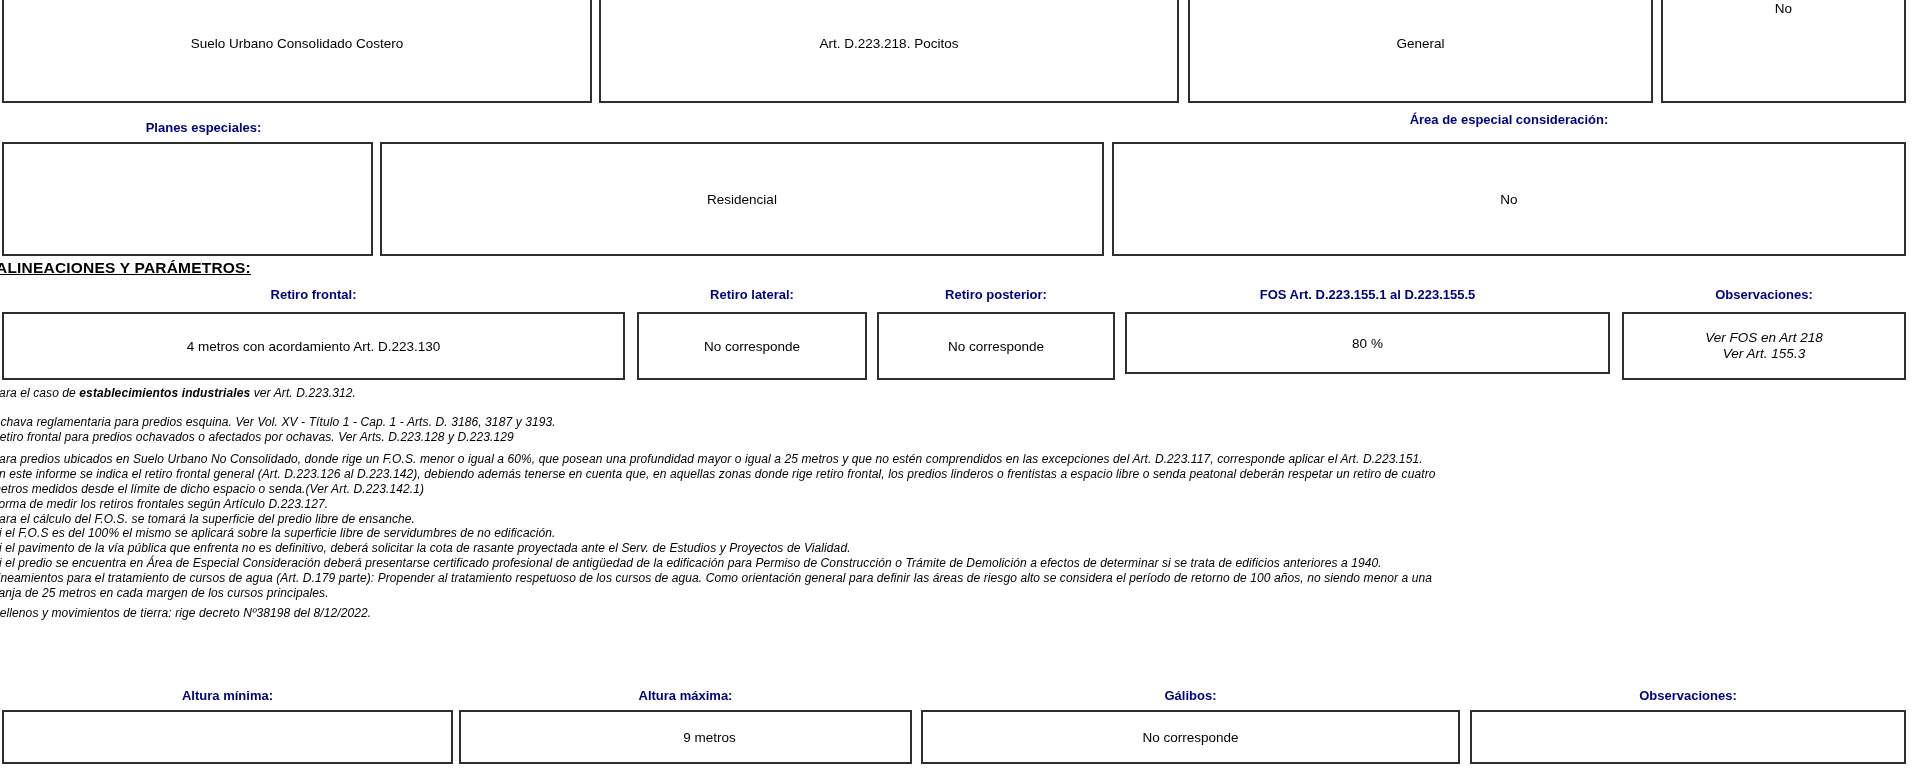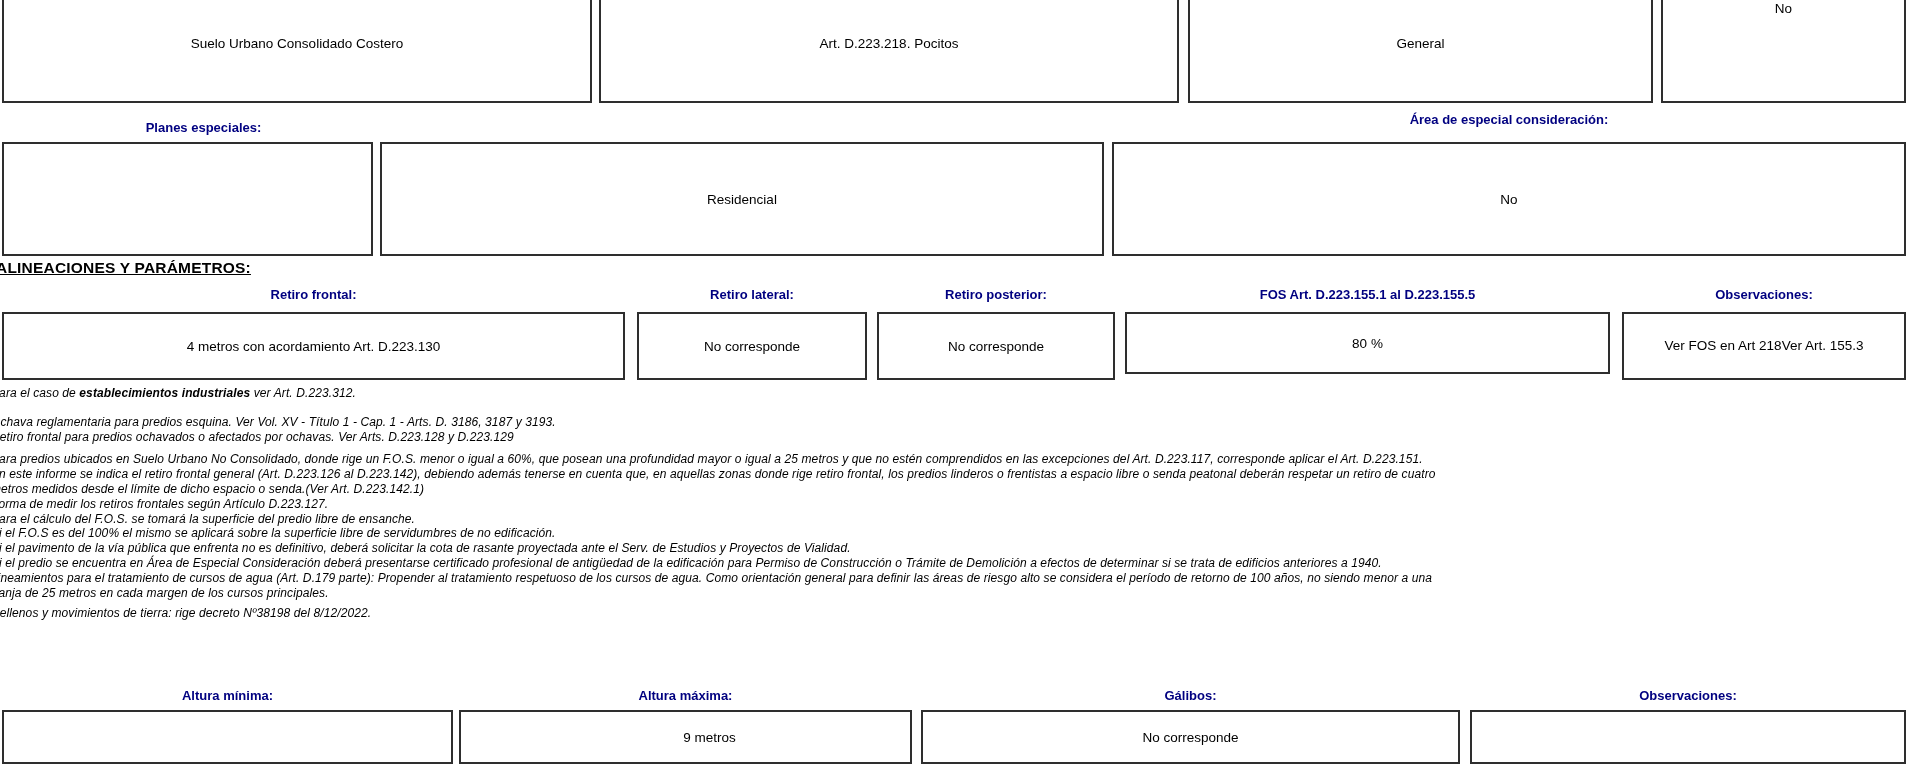--- a/index.html
+++ b/index.html
@@ -72,21 +72,21 @@
   </div>
   <div class="abs box" style="left:637px;top:312px;width:230px;height:68px;">
     <span>No corresponde</span>
   </div>
   <div class="abs box" style="left:877px;top:312px;width:238px;height:68px;">
     <span>No corresponde</span>
   </div>
   <div class="abs box" style="left:1125px;top:312px;width:485px;height:62px;">
     <span>80 %</span>
   </div>
-  <div class="abs box obs2" style="left:1622px;top:312px;width:284px;height:68px;flex-direction:row;">
+  <div class="abs box obs2" style="left:1622px;top:312px;width:284px;height:68px;flex-direction:column;font-style:italic;">
     <span>Ver FOS en Art 218</span>
     <span>Ver Art. 155.3</span>
   </div>
 
   <div class="abs notes" style="left:-9px;top:386px;width:1940px;">
     <div class="nline" style="margin-bottom:14px;"><span>Para el caso de </span><b>establecimientos industriales</b><span> ver Art. D.223.312.</span></div>
     <div class="nline">Ochava reglamentaria para predios esquina. Ver Vol. XV - Título 1 - Cap. 1 - Arts. D. 3186, 3187 y 3193.</div>
     <div class="nline" style="margin-bottom:8px;">Retiro frontal para predios ochavados o afectados por ochavas. Ver Arts. D.223.128 y D.223.129</div>
     <div class="nline">Para predios ubicados en Suelo Urbano No Consolidado, donde rige un F.O.S. menor o igual a 60%, que posean una profundidad mayor o igual a 25 metros y que no estén comprendidos en las excepciones del Art. D.223.117, corresponde aplicar el Art. D.223.151.</div>
     <div class="nline">En este informe se indica el retiro frontal general (Art. D.223.126 al D.223.142), debiendo además tenerse en cuenta que, en aquellas zonas donde rige retiro frontal, los predios linderos o frentistas a espacio libre o senda peatonal deberán respetar un retiro de cuatro</div>

